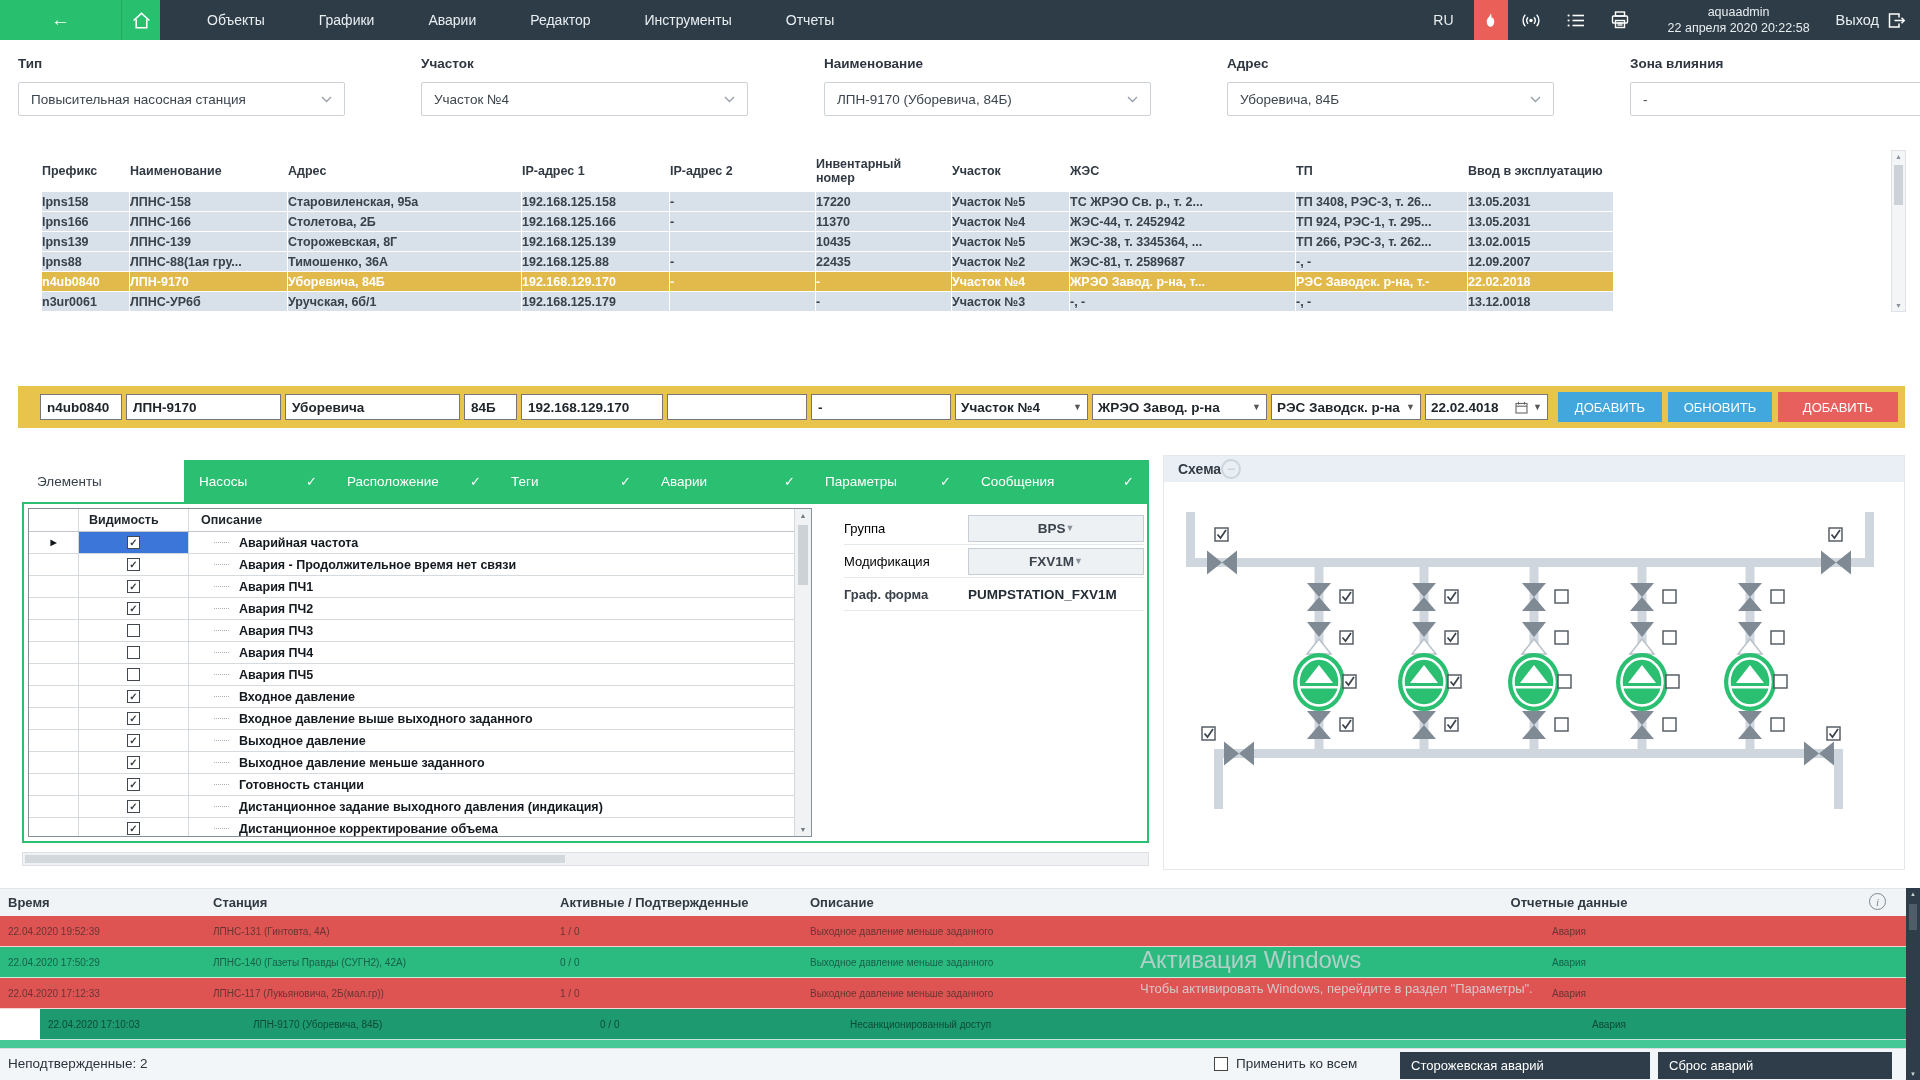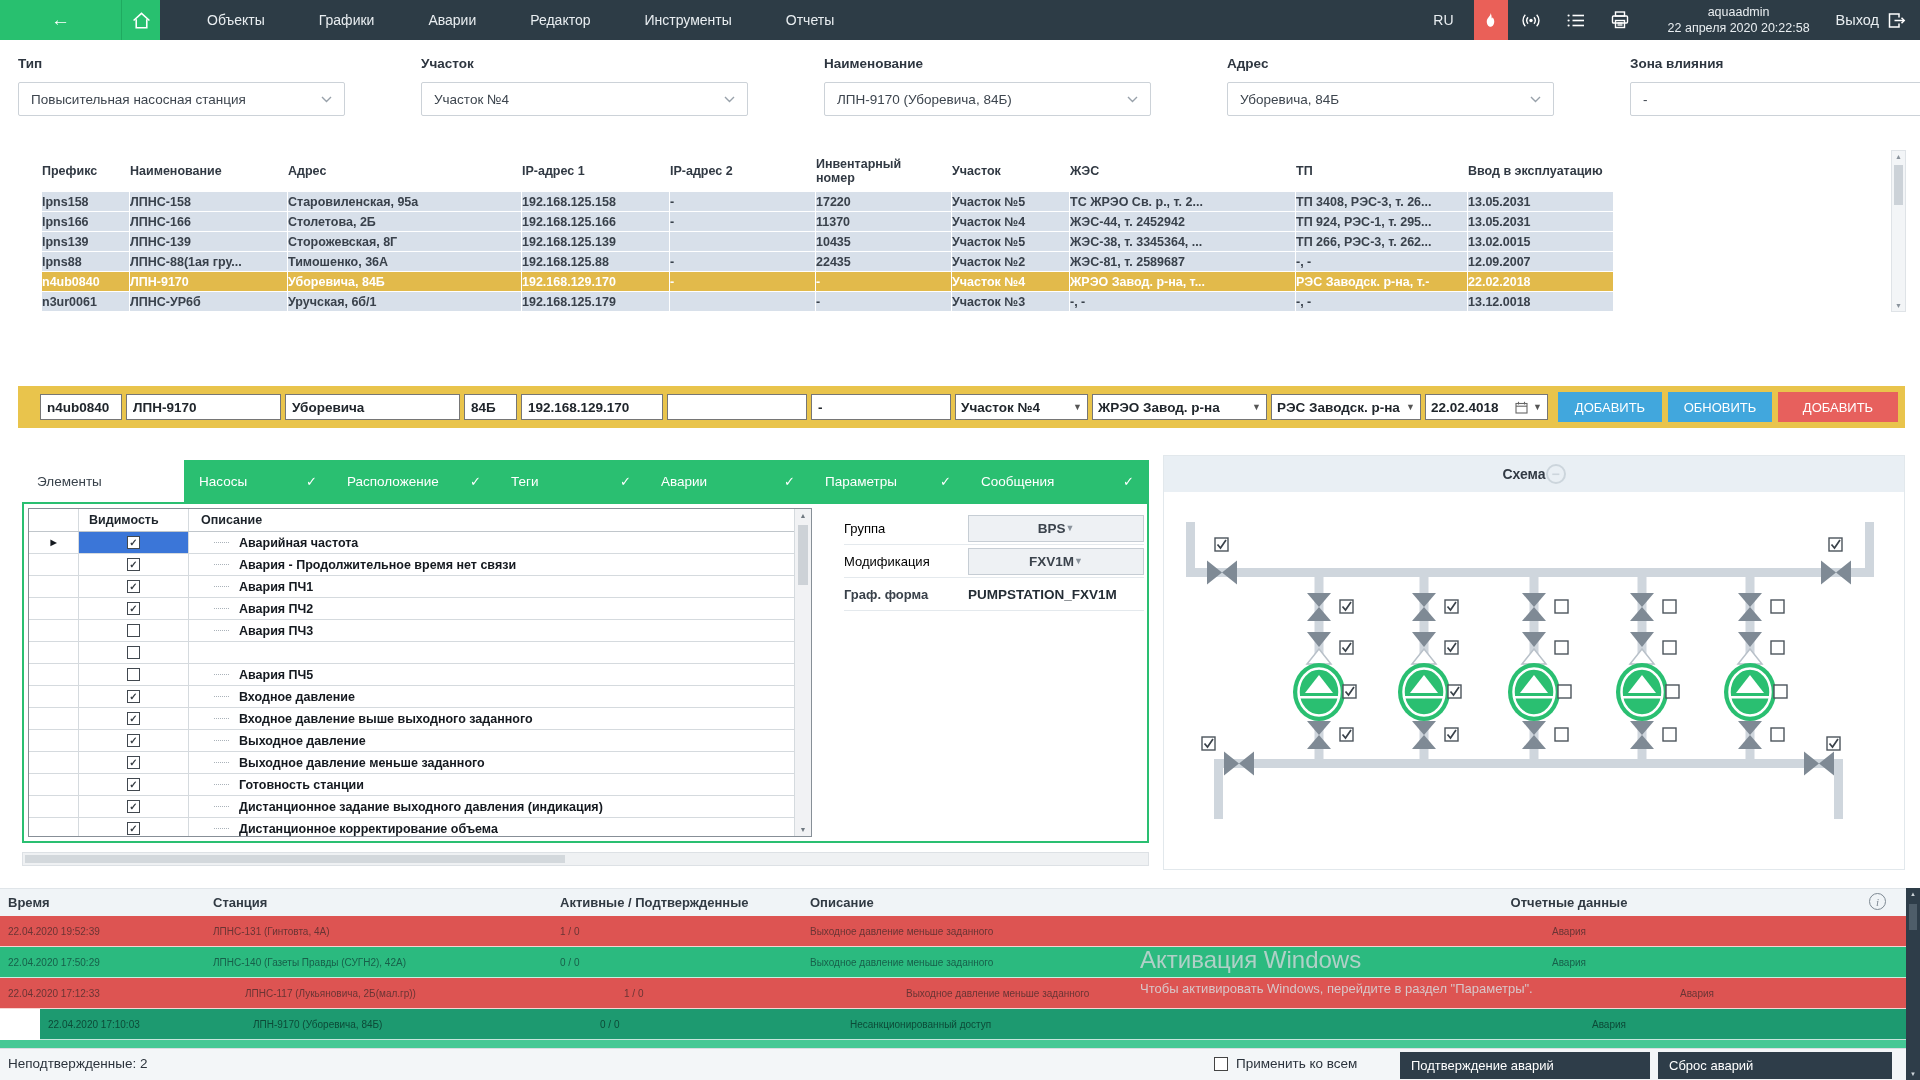--- a/index.html
+++ b/index.html
@@ -65,21 +65,21 @@
   .prow{height:33px;border-bottom:1px solid #e4e9ed;display:flex;align-items:center;justify-content:space-between}
   .plab{color:#000000}
   .plab.dark{color:#39414a;font-weight:700}
   .pctl{width:176px;height:27px;background:#eef1f4;border:1px solid #c6cdd4;display:flex;align-items:center;justify-content:center;padding:0 7px;font-weight:700;font-size:13.5px;color:#3b434c}
   .pctl .car{color:#8a939c;font-size:9px}
   .pval{width:176px;font-weight:700;font-size:13.5px;color:#242d35;white-space:nowrap}
   .hs1{position:absolute;left:22px;top:852px;width:1127px;height:14px;background:#eff1f3;border:1px solid #dde1e5;cursor:pointer}
   .hs1 .thumb{position:absolute;left:2px;top:2px;width:540px;height:8px;background:#d3d8dc}
   
   .schema{position:absolute;left:1163px;top:455px;width:742px;height:415px;border:1px solid #e2e8ec;background:#fff}
-  .shd{height:36px;background:#e9eff4;display:flex;align-items:center;justify-content:center;padding:0 14px;font-weight:700;font-size:14px;color:#323a44}
+  .shd{height:26px;background:#e9eff4;display:flex;align-items:center;justify-content:flex-start;padding:0 14px;font-weight:700;font-size:14px;color:#323a44}
   .minus{width:20px;height:20px;border:2px solid #ccd5dc;border-radius:50%;color:#ccd5dc;display:flex;align-items:center;justify-content:center;font-size:14px;cursor:pointer}
   
   .ahead{position:absolute;left:0;top:888px;width:1906px;height:28px;background:#f0f4f7;border-top:1px solid #e0e5e9;display:grid;align-items:center;font-weight:700;font-size:13px;color:#313a43}
   .acell{padding-left:8px;white-space:nowrap}
   .acell.cen{text-align:center;padding-left:0}
   .arows{position:absolute;left:0;top:916px;width:1906px}
   .arow{display:grid;height:31px;align-items:center;font-size:10px;border-bottom:1px solid rgba(255,255,255,.75);cursor:pointer}
   .sev-red{background:#dd5452;color:#6a3434}
   .sev-green{background:#2bba7f;color:#17604a}
   .sev-dark{background:#1d9a70;color:#0c4a37}
@@ -436,20 +436,24 @@
           <div class="dcol">
             <span class="tree"></span>
             <span>Авария ПЧ3</span>
           </div>
         </div>
         <div class="erow">
           <div class="mcol"></div>
           <div class="vcol">
             <div class="cb"></div>
           </div>
+          <div class="dcol">
+            <span class="tree"></span>
+            <span>Авария ПЧ4</span>
+          </div>
         </div>
         <div class="erow">
           <div class="mcol"></div>
           <div class="vcol">
             <div class="cb"></div>
           </div>
           <div class="dcol">
             <span class="tree"></span>
             <span>Авария ПЧ5</span>
           </div>
@@ -782,21 +786,21 @@
       <div class="acell">Выходное давление меньше заданного</div>
       <div class="acell cen">Авария</div>
     </div>
     <div class="arow sev-green" style="grid-template-columns: 205px 347px 250px 590px 354px;">
       <div class="acell">22.04.2020 17:50:29</div>
       <div class="acell">ЛПНС-140 (Газеты Правды (СУГН2), 42А)</div>
       <div class="acell">0 / 0</div>
       <div class="acell">Выходное давление меньше заданного</div>
       <div class="acell cen">Авария</div>
     </div>
-    <div class="arow sev-red" style="grid-template-columns: 205px 347px 250px 590px 354px; gap: 32px;">
+    <div class="arow sev-red" style="grid-template-columns: 205px 347px 250px 590px 354px;">
       <div class="acell">22.04.2020 17:12:33</div>
       <div class="acell">ЛПНС-117 (Лукьяновича, 2Б(мал.гр))</div>
       <div class="acell">1 / 0</div>
       <div class="acell">Выходное давление меньше заданного</div>
       <div class="acell cen">Авария</div>
     </div>
     <div class="arow sev-dark" style="grid-template-columns: 205px 347px 250px 590px 354px; margin-left: 40px;">
       <div class="acell">22.04.2020 17:10:03</div>
       <div class="acell">ЛПН-9170 (Уборевича, 84Б)</div>
       <div class="acell">0 / 0</div>
@@ -810,20 +814,20 @@
   <div class="wm1">Активация Windows</div>
   <div class="wm2">Чтобы активировать Windows, перейдите в раздел "Параметры".</div>
 </div>
 
 <div class="statusbar">
   <div class="unconf">Неподтвержденные: 2</div>
   <div class="applyall">
     <div class="cb2"></div>
     <span>Применить ко всем</span>
   </div>
-  <div class="dbtn bconf">Подтверждение аварий</div>
+  <div class="dbtn bconf">Сторожевская аварий</div>
   <div class="dbtn brst">Сброс аварий</div>
 </div>
 <div class="vs2">
     <span>▲</span>
     <div class="thumb"></div>
     <span>▼</span>
   </div>
 
 </body></html>

